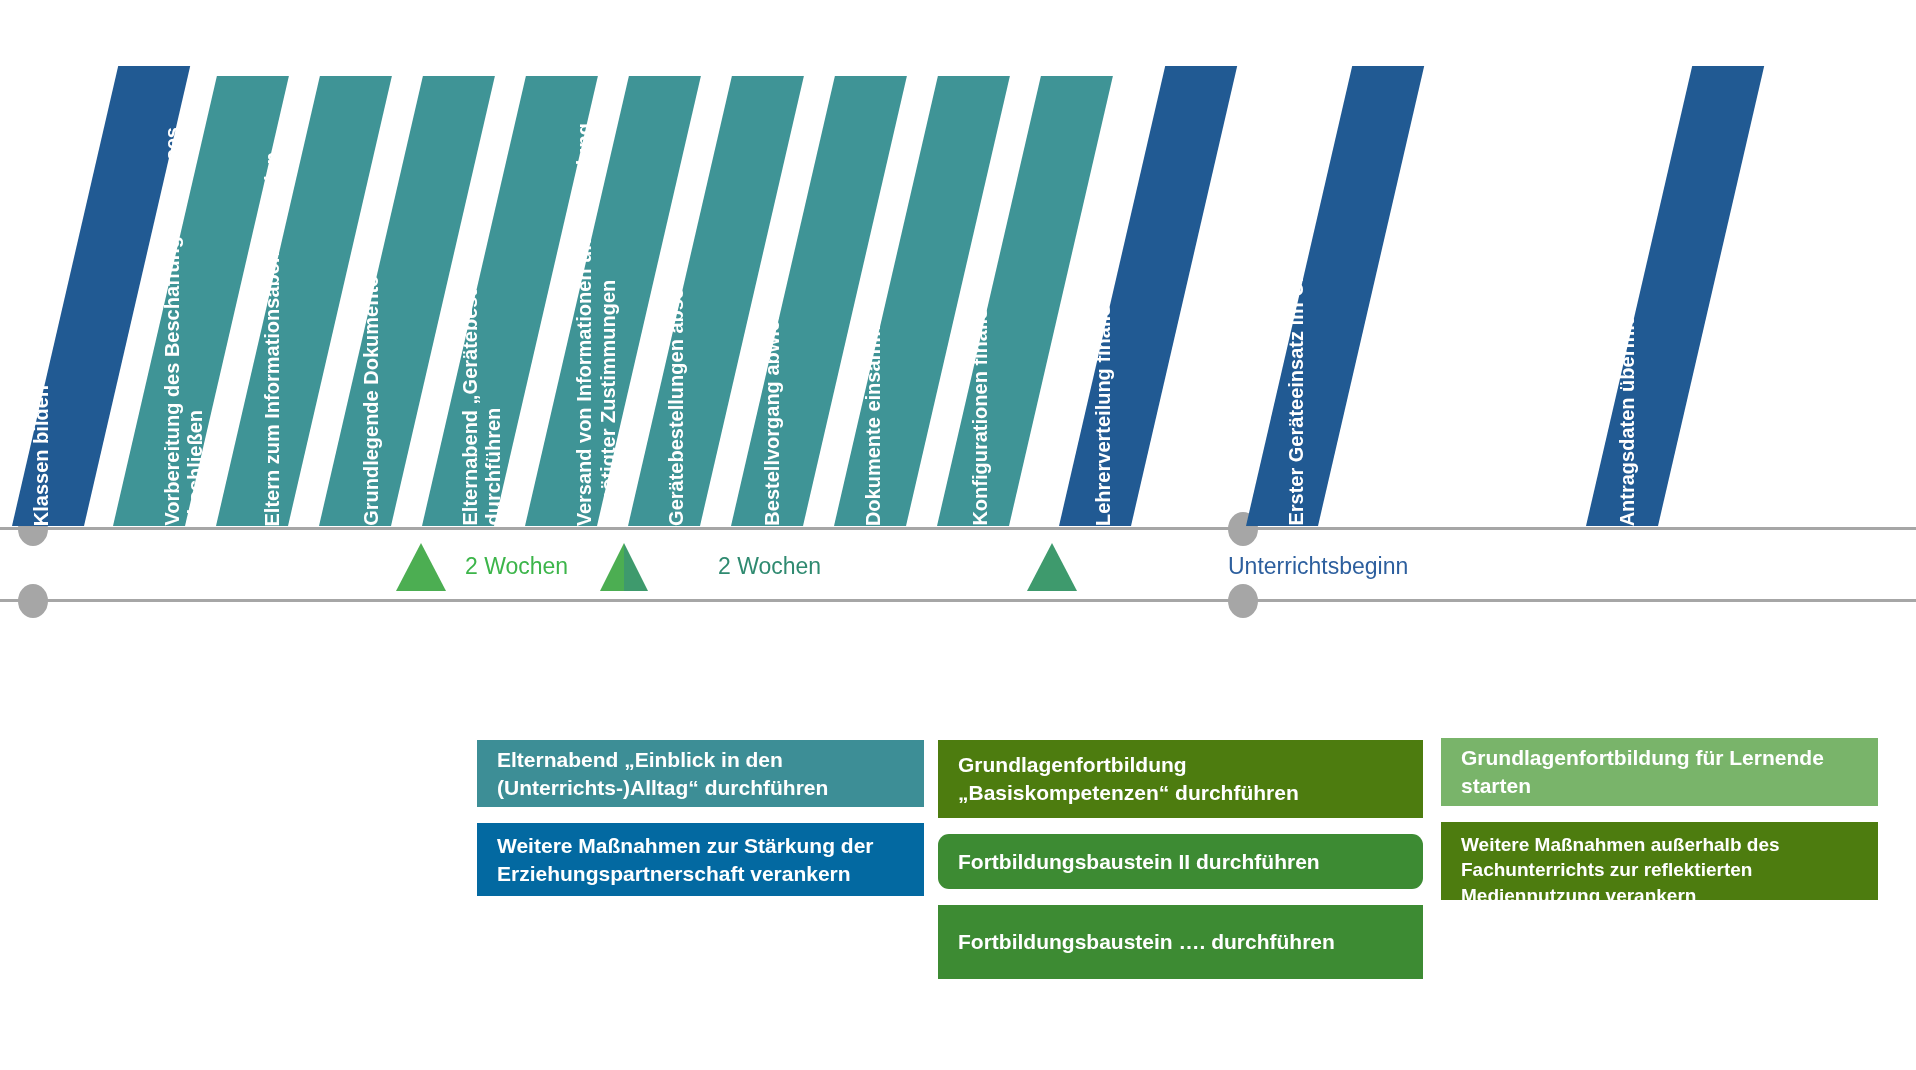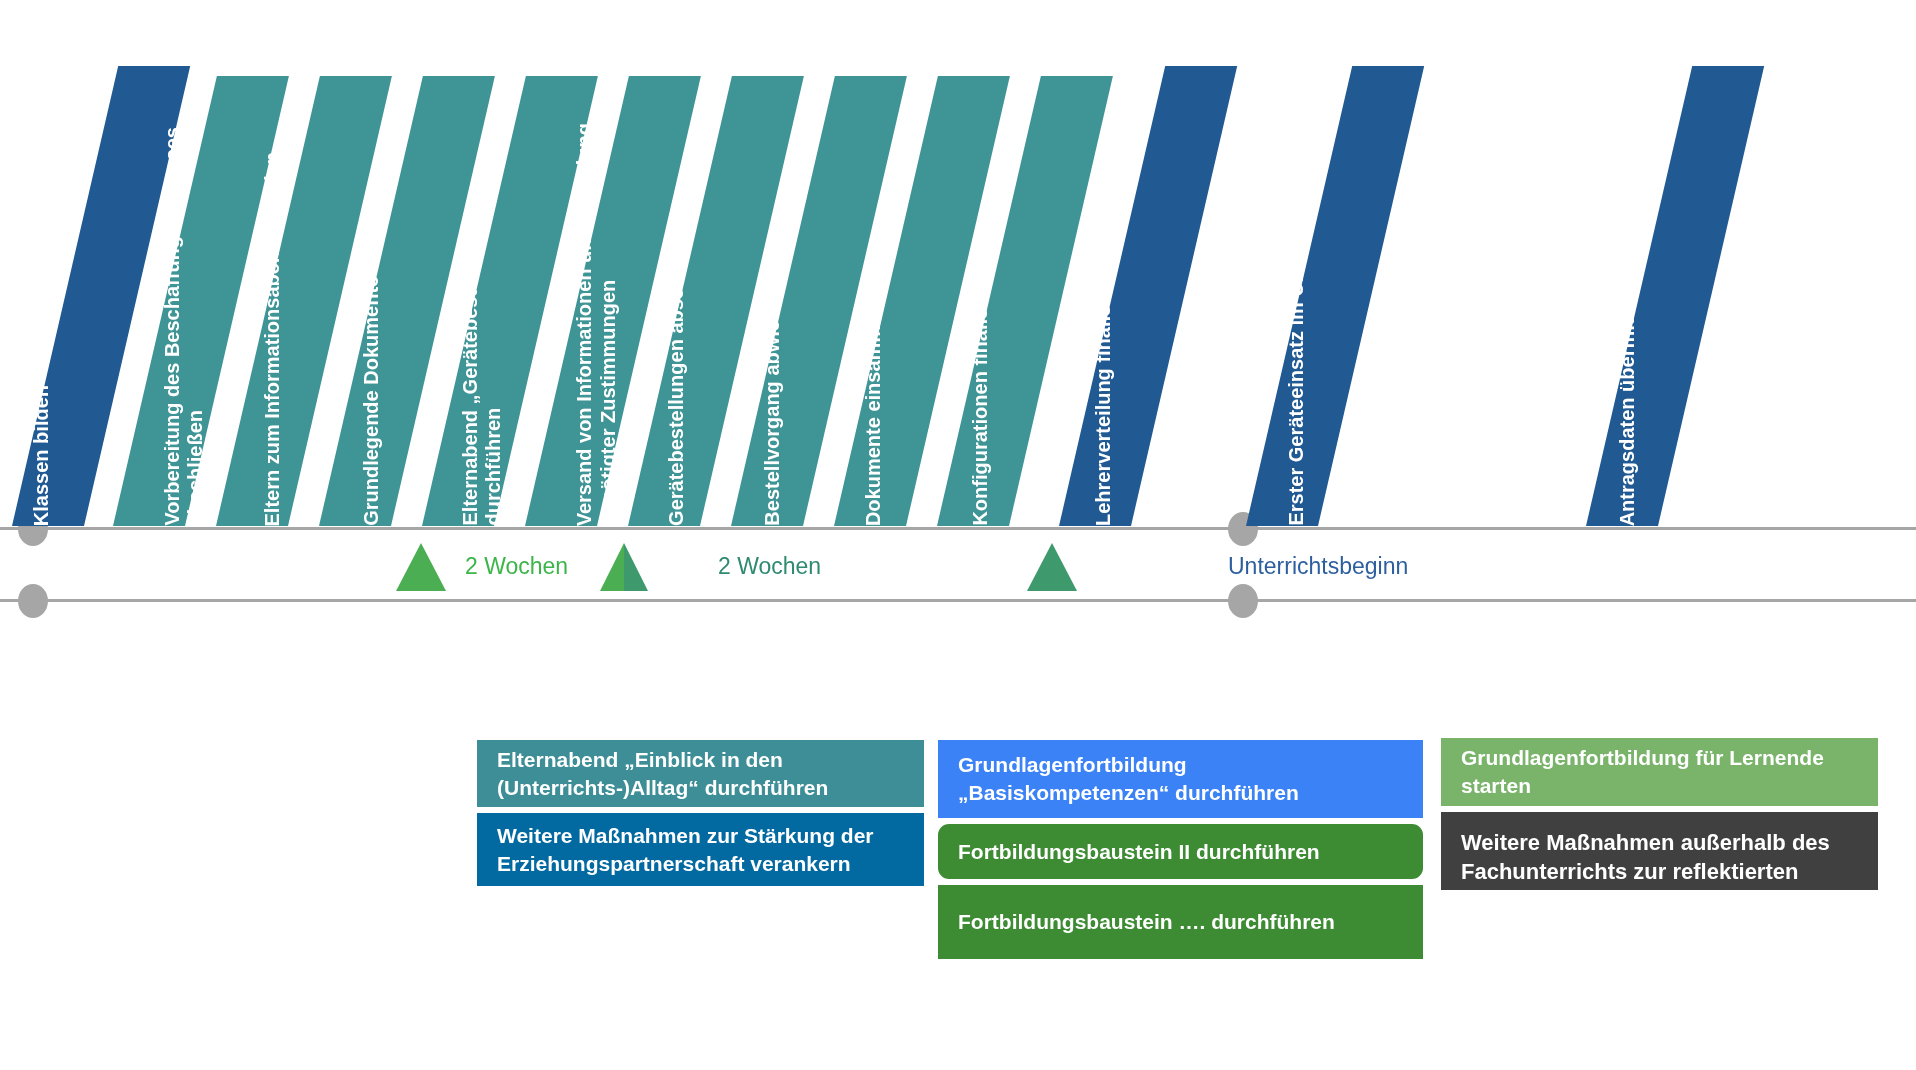--- a/index.html
+++ b/index.html
@@ -39,21 +39,21 @@
   .tri{position:absolute;width:0;height:0;}
 
   
   .tl-text{position:absolute;font-size:23px;white-space:nowrap;}
 
   
   .boxcol{position:absolute;display:flex;flex-direction:column;}
   .box{box-sizing:border-box;color:#ffffff;font-weight:bold;
        font-size:21px;line-height:1.33;
        padding:16px 18px 16px 20px;
-       margin-bottom:6px;
+       margin-bottom:16px;
        display:flex;align-items:center;
        white-space:pre-line;}
 </style>
 </head>
 <body>
 
 <div id="stage">
 
   <div class="tl-line" style="top:527px;"></div>
   <div class="tl-line" style="top:599px;"></div>
@@ -171,27 +171,27 @@
   <div class="tl-text" style="left:1228px;top:553px;color:#2d5f9e;">Unterrichtsbeginn</div>
 
   <div class="boxcol" style="left:477px;top:740px;width:447px;">
     <div class="box" style="background:#3d8e96;height:67px;">Elternabend „Einblick in den
 (Unterrichts-)Alltag“ durchführen</div>
     <div class="box" style="background:#0369a1;height:73px;">Weitere Maßnahmen zur Stärkung der
 Erziehungspartnerschaft  verankern</div>
   </div>
 
   <div class="boxcol" style="left:938px;top:740px;width:485px;">
-    <div class="box" style="background:#3b82f6;height:78px;">Grundlagenfortbildung
+    <div class="box" style="background:#4d7c0f;height:78px;">Grundlagenfortbildung
 „Basiskompetenzen“ durchführen</div>
     <div class="box" style="background:#3d8b33;height:55px;border-radius:11px;">Fortbildungsbaustein II durchführen</div>
     <div class="box" style="background:#3d8b33;height:74px;text-align:right;">Fortbildungsbaustein …. durchführen</div>
   </div>
 
   <div class="boxcol" style="left:1441px;top:738px;width:437px;">
     <div class="box" style="background:#79b46a;height:68px;">Grundlagenfortbildung für Lernende
 starten</div>
-    <div class="box" style="background:#404040;height:78px;font-size:22px;align-items:flex-start;padding-top:16px;">Weitere Maßnahmen außerhalb des
+    <div class="box" style="background:#4d7c0f;height:78px;font-size:19px;align-items:flex-start;padding-top:10px;">Weitere Maßnahmen außerhalb des
 Fachunterrichts zur reflektierten
 Mediennutzung verankern</div>
   </div>
 
 </div>
 
 </body></html>

